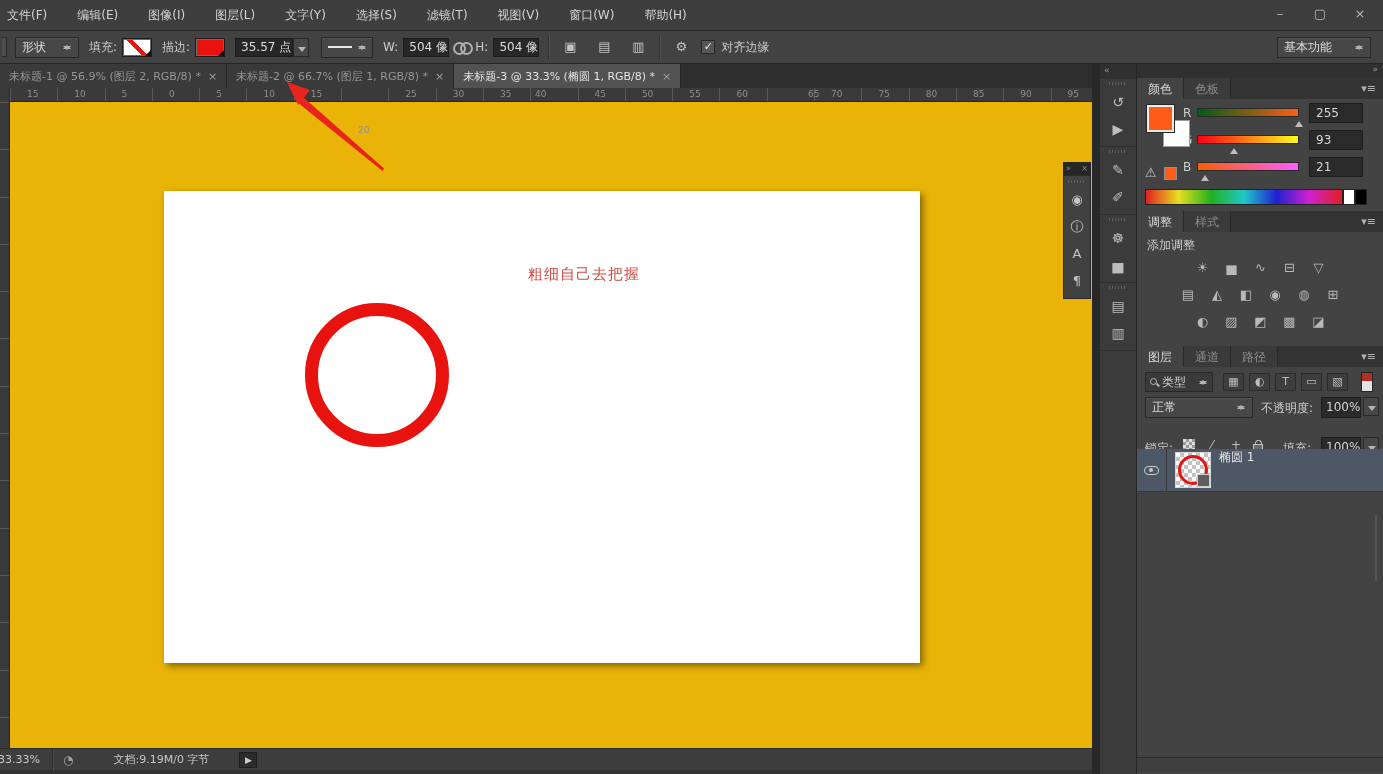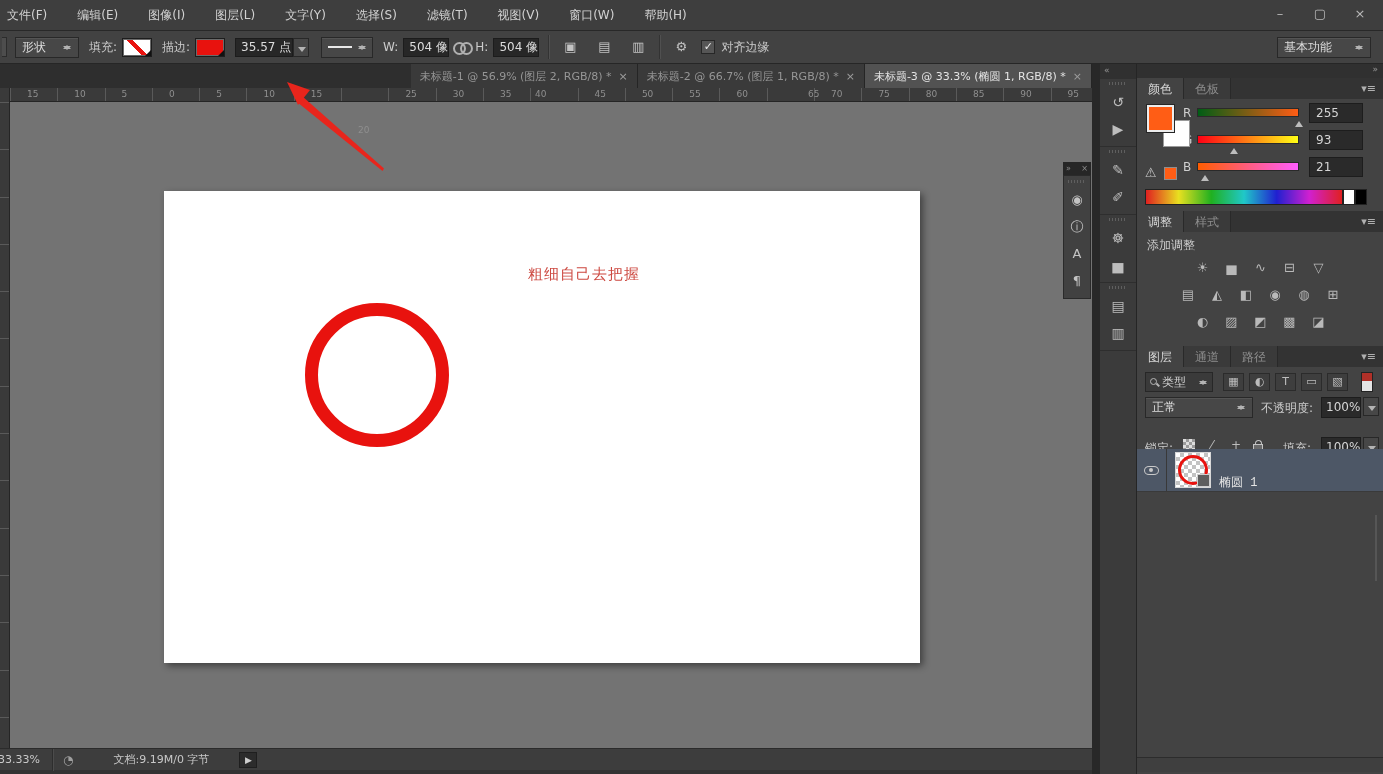--- a/index.html
+++ b/index.html
@@ -40,28 +40,28 @@
   .linkico::before, .linkico::after { content:''; position:absolute; top:1px; width:9px; height:9px;
             border:2px solid #b0b0b0; border-radius:50%; }
   .linkico::before { left:0; } .linkico::after { left:7px; }
   .vsep { width:1px; height:24px; background:#333; box-shadow:1px 0 0 #505050; margin:0 9px; }
   .obtn { width:24px; height:20px; text-align:center; color:#c3c3c3; font-size:13px; line-height:20px; }
   .cb { width:14px; height:14px; background:#565656; border:1px solid #272727; color:#e8e8e8;
         font-size:11px; line-height:12px; text-align:center; margin-right:6px; }
   .workspace { margin-left:auto; margin-right:12px; width:94px;gap:19px; }
 
   
-  .tabbar { position:absolute; top:64px; left:0; width:1092px; height:24px; background:#2e2e2e; display:flex;justify-content:flex-end; }
+  .tabbar { position:absolute; top:64px; left:0; width:1092px; height:24px; background:#2e2e2e; display:flex; }
   .tab { display:flex; align-items:center; gap:7px; padding:0 9px; background:#3a3a3a;
          border-right:1px solid #252525; color:#969696; font-size:11px; white-space:nowrap; }
   .tab.active { background:#525252; color:#e4e4e4; }
   .tab .tx { font-size:11px; color:#9c9c9c; }
 
   
-  .main { position:absolute; top:88px; left:0; width:1092px; height:660px; background:#737373; overflow:hidden; }
+  .main { position:absolute; top:88px; left:0; width:1092px; height:660px; background:#eab308; overflow:hidden; }
   .hruler { position:absolute; top:0; left:10px; right:0; height:14px; background:#3a3a3a;
             border-bottom:1px solid #252525;
             background-image:repeating-linear-gradient(to right, #5a5a5a 0 1px, transparent 1px 47.3px); }
   .hruler .rl { position:absolute; top:1px; font-size:9px; color:#8f8f8f; }
   .vruler { position:absolute; top:14px; left:0; bottom:0; width:10px; background:#3a3a3a;
             border-right:1px solid #252525;
             background-image:repeating-linear-gradient(to bottom, #5a5a5a 0 1px, transparent 1px 47.3px); }
   .rcorner { position:absolute; top:0; left:0; width:10px; height:14px; background:#3a3a3a; border-right:1px solid #252525; }
   .doc { position:absolute; left:164px; top:103px; width:756px; height:472px; background:#fff;
          box-shadow:3px 3px 7px rgba(0,0,0,.45); }
@@ -155,21 +155,21 @@
   .lico { color:#bdbdbd; font-size:12px; width:14px; text-align:center; }
   .checker12 { width:12px; height:12px;
      background-image:linear-gradient(45deg,#9a9a9a 25%,transparent 25%,transparent 75%,#9a9a9a 75%),
                       linear-gradient(45deg,#9a9a9a 25%,#ddd 25%,#ddd 75%,#9a9a9a 75%);
      background-size:6px 6px; background-position:0 0,3px 3px; background-color:#ddd; }
   .lockico { position:relative; width:10px; height:8px; border:1px solid #c3c3c3; background:#6a6a6a; margin-top:5px; }
   .lockico::before { content:''; position:absolute; top:-5px; left:1px; width:5px; height:4px;
                      border:1.5px solid #c3c3c3; border-bottom:none; border-radius:4px 4px 0 0; }
   .lbl-fill { position:absolute; left:146px; top:3px; }
   .layerlist { position:absolute; top:82px; left:0; width:247px; }
-  .lrow { display:flex; align-items:flex-end; border-bottom:1px solid #3a3a3a;font-family:Liberation Mono, monospace; }
+  .lrow { display:flex; align-items:flex-start; border-bottom:1px solid #3a3a3a; }
   .lrow.sel { background:#4d5766; }
   .eyecol { width:30px; align-self:stretch; border-right:1px solid #393939; display:flex; align-items:center; justify-content:center; }
   .eye { position:relative; width:15px; height:9px; border:1px solid #c9c9c9; border-radius:60% / 90%; }
   .eye::after { content:''; position:absolute; left:4px; top:1.5px; width:4px; height:4px; border-radius:50%; background:#c9c9c9; }
   .thumb-shape { position:relative; width:36px; height:36px; margin:3px 8px; border:1px solid #d8d8d8;
      background-image:linear-gradient(45deg,#c3c3c3 25%,transparent 25%,transparent 75%,#c3c3c3 75%),
                       linear-gradient(45deg,#c3c3c3 25%,#fff 25%,#fff 75%,#c3c3c3 75%);
      background-size:8px 8px; background-position:0 0,4px 4px; background-color:#fff; }
   .thumb-shape::before { content:''; position:absolute; inset:2px; border-radius:50%; border:3px solid #e8120e; }
   .thumb-shape::after { content:''; position:absolute; right:0; bottom:0; width:11px; height:11px;

